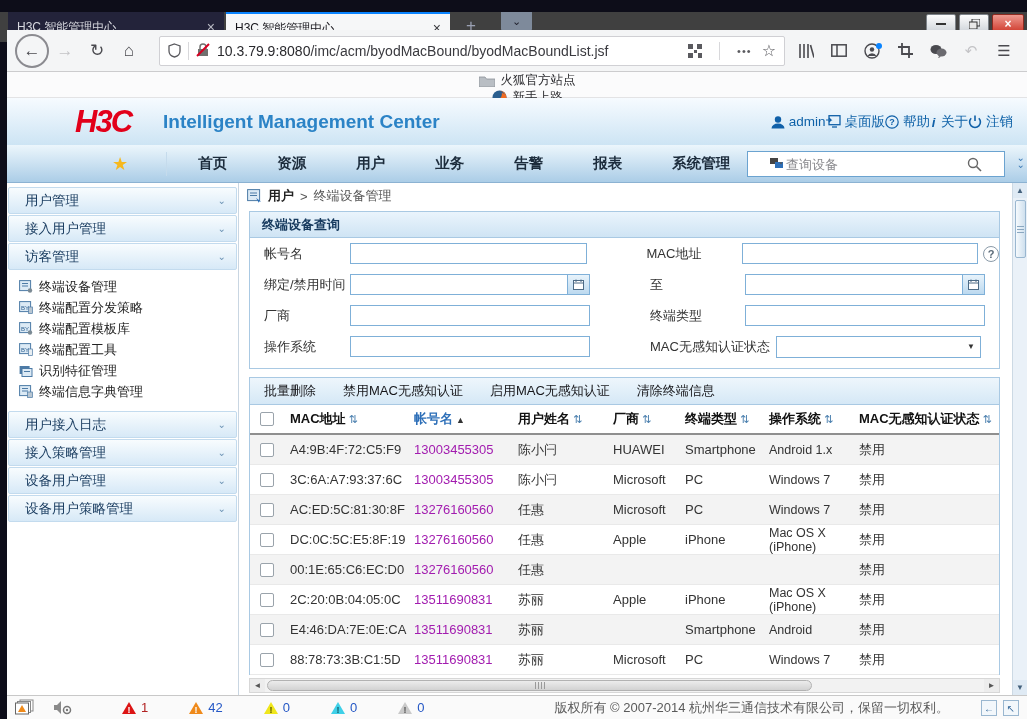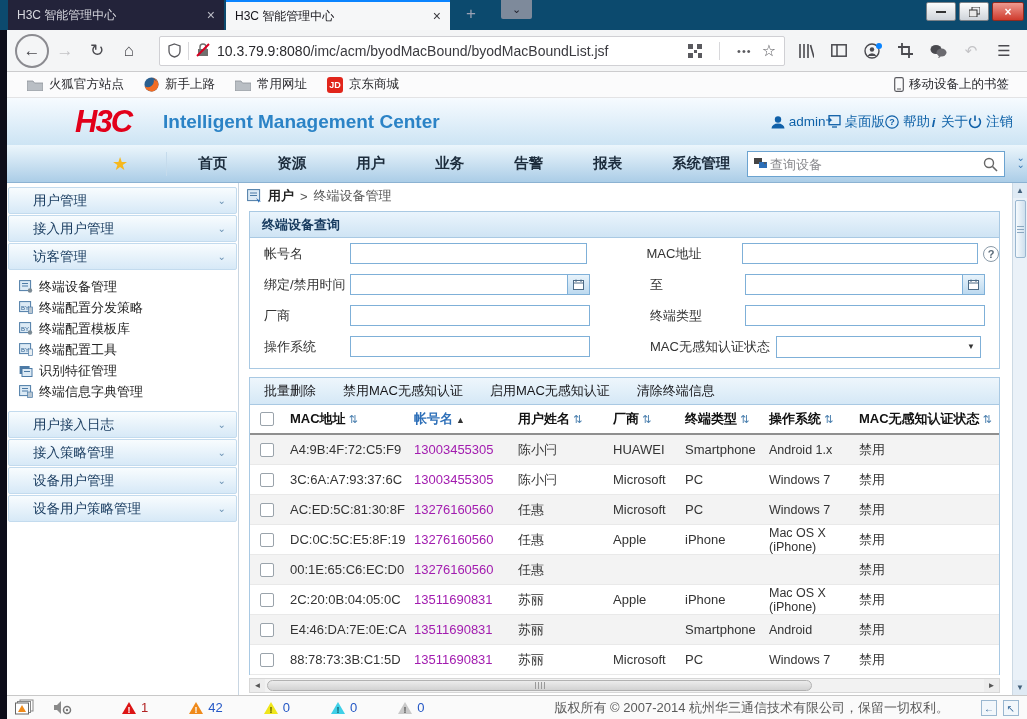--- a/index.html
+++ b/index.html
@@ -1,20 +1,20 @@
 <!DOCTYPE html>
 <html><head>
 <meta charset="utf-8">
 <style>
   * { box-sizing: border-box; margin: 0; padding: 0; }
   body { font-family: "Liberation Sans", "DejaVu Sans", sans-serif; background:#0d0d19; }
   .stage { position:relative; width:1027px; height:719px; overflow:hidden; background:#0d0d19; }
 
   
-  .tabbar { position:absolute; left:0; top:0; width:1027px; height:30px; background:#0c4a6e; }
+  .tabbar { position:absolute; left:0; top:12px; width:1027px; height:30px; background:#404040; }
   .tab { position:absolute; top:0; height:30px; display:flex; align-items:center; padding:0 9px; font-size:12px; cursor:default; }
   .tab-inactive { left:8px; width:216px; background:#23233a; color:#d7d8df; }
   .tab-active { left:226px; width:224px; background:#f6f7f8; color:#15141a; border-top:2px solid #0a84ff; }
   .tab .tab-close { margin-left:auto; font-size:14px; line-height:12px; opacity:.85; }
   .newtab-btn { position:absolute; left:458px; top:4px; color:#9ba1b4; font-size:17px; width:26px; text-align:center; }
   .alltabs-btn { position:absolute; left:501px; top:0; width:31px; height:19px; background:#7e8a9b; color:#21222e;
     display:flex; align-items:center; justify-content:center; font-size:11px; border-radius:0 0 2px 2px; }
   .winctl { position:absolute; top:2px; height:19px; width:30px; border:1px solid #7c8288; border-radius:2px;
     display:flex; align-items:center; justify-content:center; background:linear-gradient(#fdfdfd,#cfd4da); color:#333; font-size:10px; }
   .winctl-min { left:926px; } .winctl-restore { left:959px; }
@@ -33,51 +33,51 @@
   .url-text { font-size:14px; color:#2a2a2e; white-space:nowrap; overflow:hidden; flex:1; }
   .url-text .path { color:#3a3a3f; }
   .url-right { color:#5a5a5f; font-size:13px; display:flex; align-items:center; gap:10px; }
   .toolbar-icons { display:flex; align-items:center; gap:7px; padding-right:10px; }
   .tb-ico { width:26px; text-align:center; color:#4a4a4f; font-size:15px; position:relative; }
   .tb-ico.disabled { color:#c3c3c6; }
   .acct-dot { position:absolute; top:0px; right:3px; width:6px; height:6px; border-radius:50%; background:#0a84ff; }
 
   
   .bookmarksbar { position:absolute; left:7px; top:72px; width:1020px; height:26px; background:#fbfbfc; border-bottom:1px solid #e3e3e5;
-    display:flex; align-items:center; font-size:12.5px; color:#2a2a2e; }
+    display:flex; align-items:center; font-size:12.5px; color:#2a2a2e;flex-direction:column; }
   .bm { display:flex; align-items:center; gap:6px; margin-left:20px; }
   .bm-right { margin-left:auto; margin-right:18px; display:flex; align-items:center; gap:5px; }
   .jd-badge { width:16px; height:16px; background:#e1251b; color:#fff; border-radius:3px; font-size:9px; font-weight:bold;
     display:flex; align-items:center; justify-content:center; }
 
   
   .page { position:absolute; left:7px; top:98px; width:1020px; height:621px; background:#fff; }
   .imc-header { position:absolute; left:0; top:0; width:100%; height:47px; background:linear-gradient(#f6fbff,#cde4f4);
     display:flex; align-items:center; }
   .h3c-logo { font-size:31px; font-weight:bold; color:#e2001a; letter-spacing:-2px; margin-left:68px; font-style:italic; }
   .imc-title { font-size:19px; font-weight:bold; color:#2b83c6; margin-left:32px; }
   .hdr-links { margin-left:auto; margin-right:14px; display:flex; align-items:center; font-size:13.5px; color:#0f62a8; }
   .hdr-link { display:flex; align-items:center; gap:4px; }
 
   .imc-nav { position:absolute; left:0; top:47px; width:100%; height:38px; background:linear-gradient(#ecf6fc,#abcde7);
     border-bottom:1px solid #8cb2d2; display:flex; align-items:center; }
   .nav-star { font-size:18px; color:#f6b81e; margin:0 38px 0 105px; }
   .nav-sep { width:1px; height:24px; background:#c5dbec; margin-right:6px; }
   .imc-nav-item { padding:0 25px; font-size:14.5px; font-weight:bold; color:#1c2c3c; }
   .dev-search { position:absolute; right:22px; top:6px; width:258px; height:26px; background:#fff; border:1px solid #6ba3d0;
-    display:flex; align-items:center; padding:0 6px; }
+    display:flex; align-items:center; padding:0 22px; }
   .dev-search input { border:none; outline:none; flex:1; font-size:13px; min-width:0; font-family:inherit; }
   .dev-search input::placeholder { color:#8a8a8e; }
   .nav-collapse { position:absolute; right:2px; top:9px; color:#3d7ab5; font-size:10px; line-height:7px; text-align:center; }
 
   
   .imc-body { position:absolute; left:0; top:85px; width:100%; height:512px; display:flex; }
   .sidebar { width:232px; background:#fff; border-right:1px solid #c9d6e2; padding-top:3px; overflow:hidden; }
   .acc-header { height:27px; margin:1px 1px; background:linear-gradient(#f8fcfe,#d7e9f7); border:1px solid #c3dbee; border-radius:2px;
-    display:flex; align-items:center; padding:0 10px 0 24px; font-size:13.5px; color:#173a5e;text-align:center; }
+    display:flex; align-items:center; padding:0 10px 0 16px; font-size:13.5px; color:#173a5e;text-align:center; }
   .acc-header .chev { margin-left:auto; color:#6c93b4; font-size:10px; }
   .acc-header.active { background:linear-gradient(#a3c8e5,#6c9dc9); border-color:#5f90bc; color:#fff; }
   .acc-header.active .chev { color:#fff; }
   .submenu { padding:5px 0 8px 0; }
   .submenu-item { height:21px; display:flex; align-items:center; gap:6px; padding-left:12px; font-size:13px; color:#222; }
 
   .content { position:relative; flex:1; background:#fff; overflow:hidden; }
   .breadcrumb { position:absolute; left:8px; top:4px; display:flex; align-items:center; gap:6px; font-size:13px; color:#555; }
   .breadcrumb .root { color:#222; font-weight:bold; }
 

